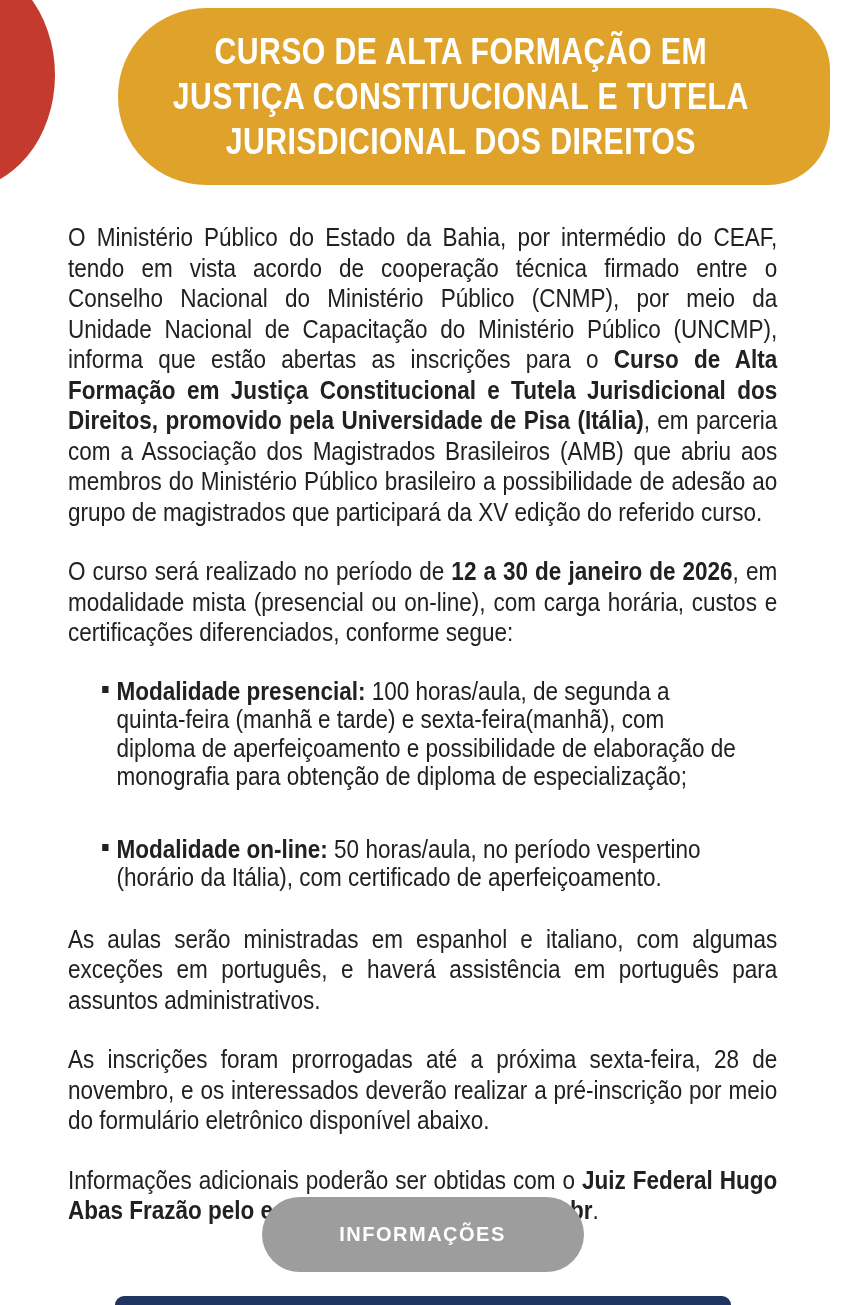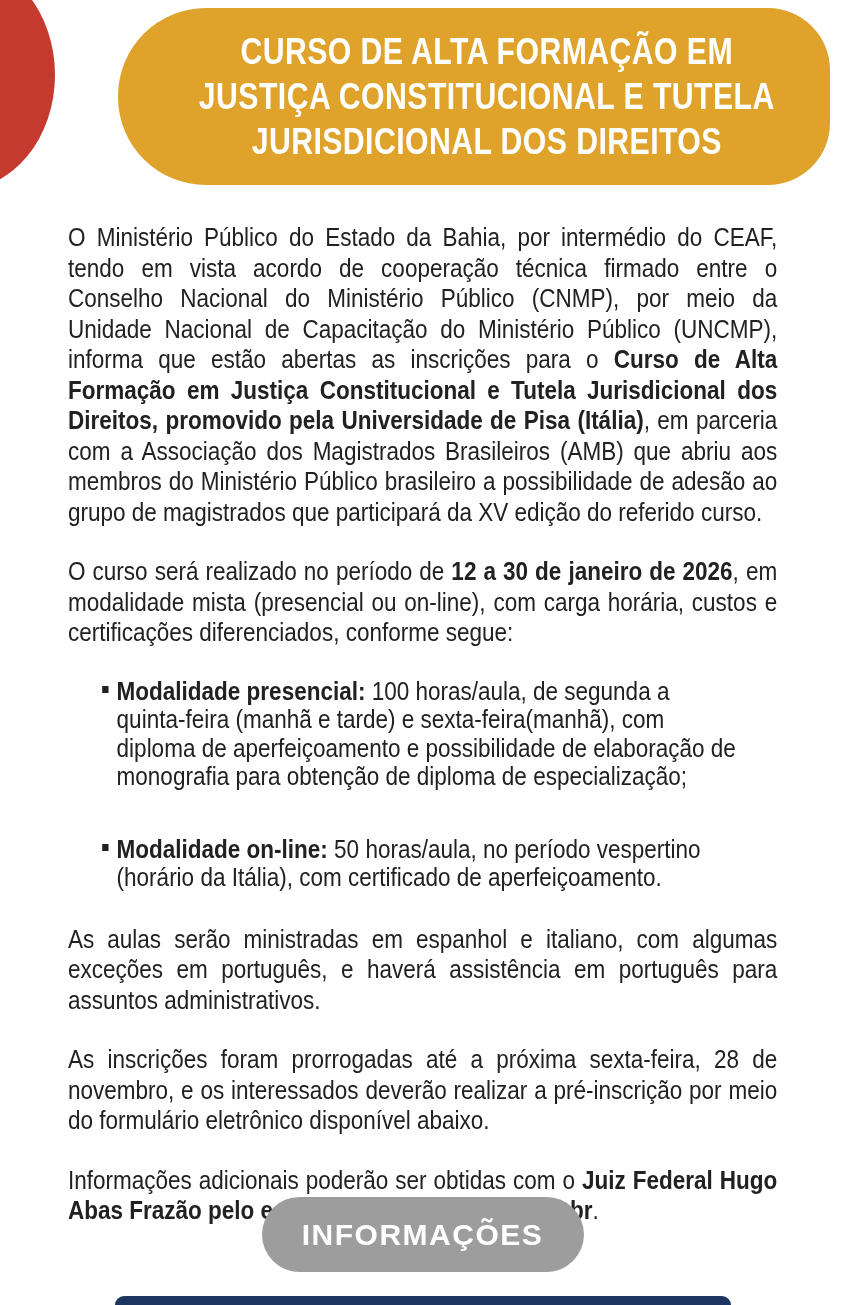--- a/index.html
+++ b/index.html
@@ -11,21 +11,21 @@
   }
   
   .red-blob{
     position:absolute;left:-135px;top:-40px;width:190px;height:230px;
     border-radius:50%;
   }
   
   .gold-banner{
     position:absolute;left:118px;top:8px;width:712px;height:177px;
     border-radius:88px 62px 62px 88px;
-    display:flex;align-items:center;justify-content:flex-end;
+    display:flex;align-items:center;justify-content:flex-start;
   }
   .banner-title{
     text-align:center;color:#ffffff;font-weight:700;
     font-size:36px;line-height:45px;letter-spacing:.5px;
     transform:scaleX(.84);transform-origin:50% 50%;
     white-space:nowrap;
   }
   
   .content{
     position:absolute;left:68px;top:222px;width:788px;
@@ -41,21 +41,21 @@
   }
   .bullet-item:last-child{margin-bottom:32px;}
   .bullet-marker{
     position:absolute;left:-2px;top:9px;width:7px;height:7px;
     background:#212121;display:inline-block;
   }
   
   .info-button{
     position:absolute;top:1197px;left:50%;transform:translateX(-50%);
     width:322px;height:75px;border:none;border-radius:38px;
-    color:#ffffff;font-weight:700;font-size:30px;letter-spacing:1.5px;
+    color:#ffffff;font-weight:700;font-size:20px;letter-spacing:1.5px;
     font-family:"Liberation Sans","DejaVu Sans",sans-serif;
     display:flex;align-items:center;justify-content:center;
     cursor:pointer;
   }
   
   .bottom-bar{
     position:absolute;bottom:0;left:50%;transform:translateX(-50%);
     width:616px;height:9px;border-radius:9px 9px 0 0;
   }
 </style>

